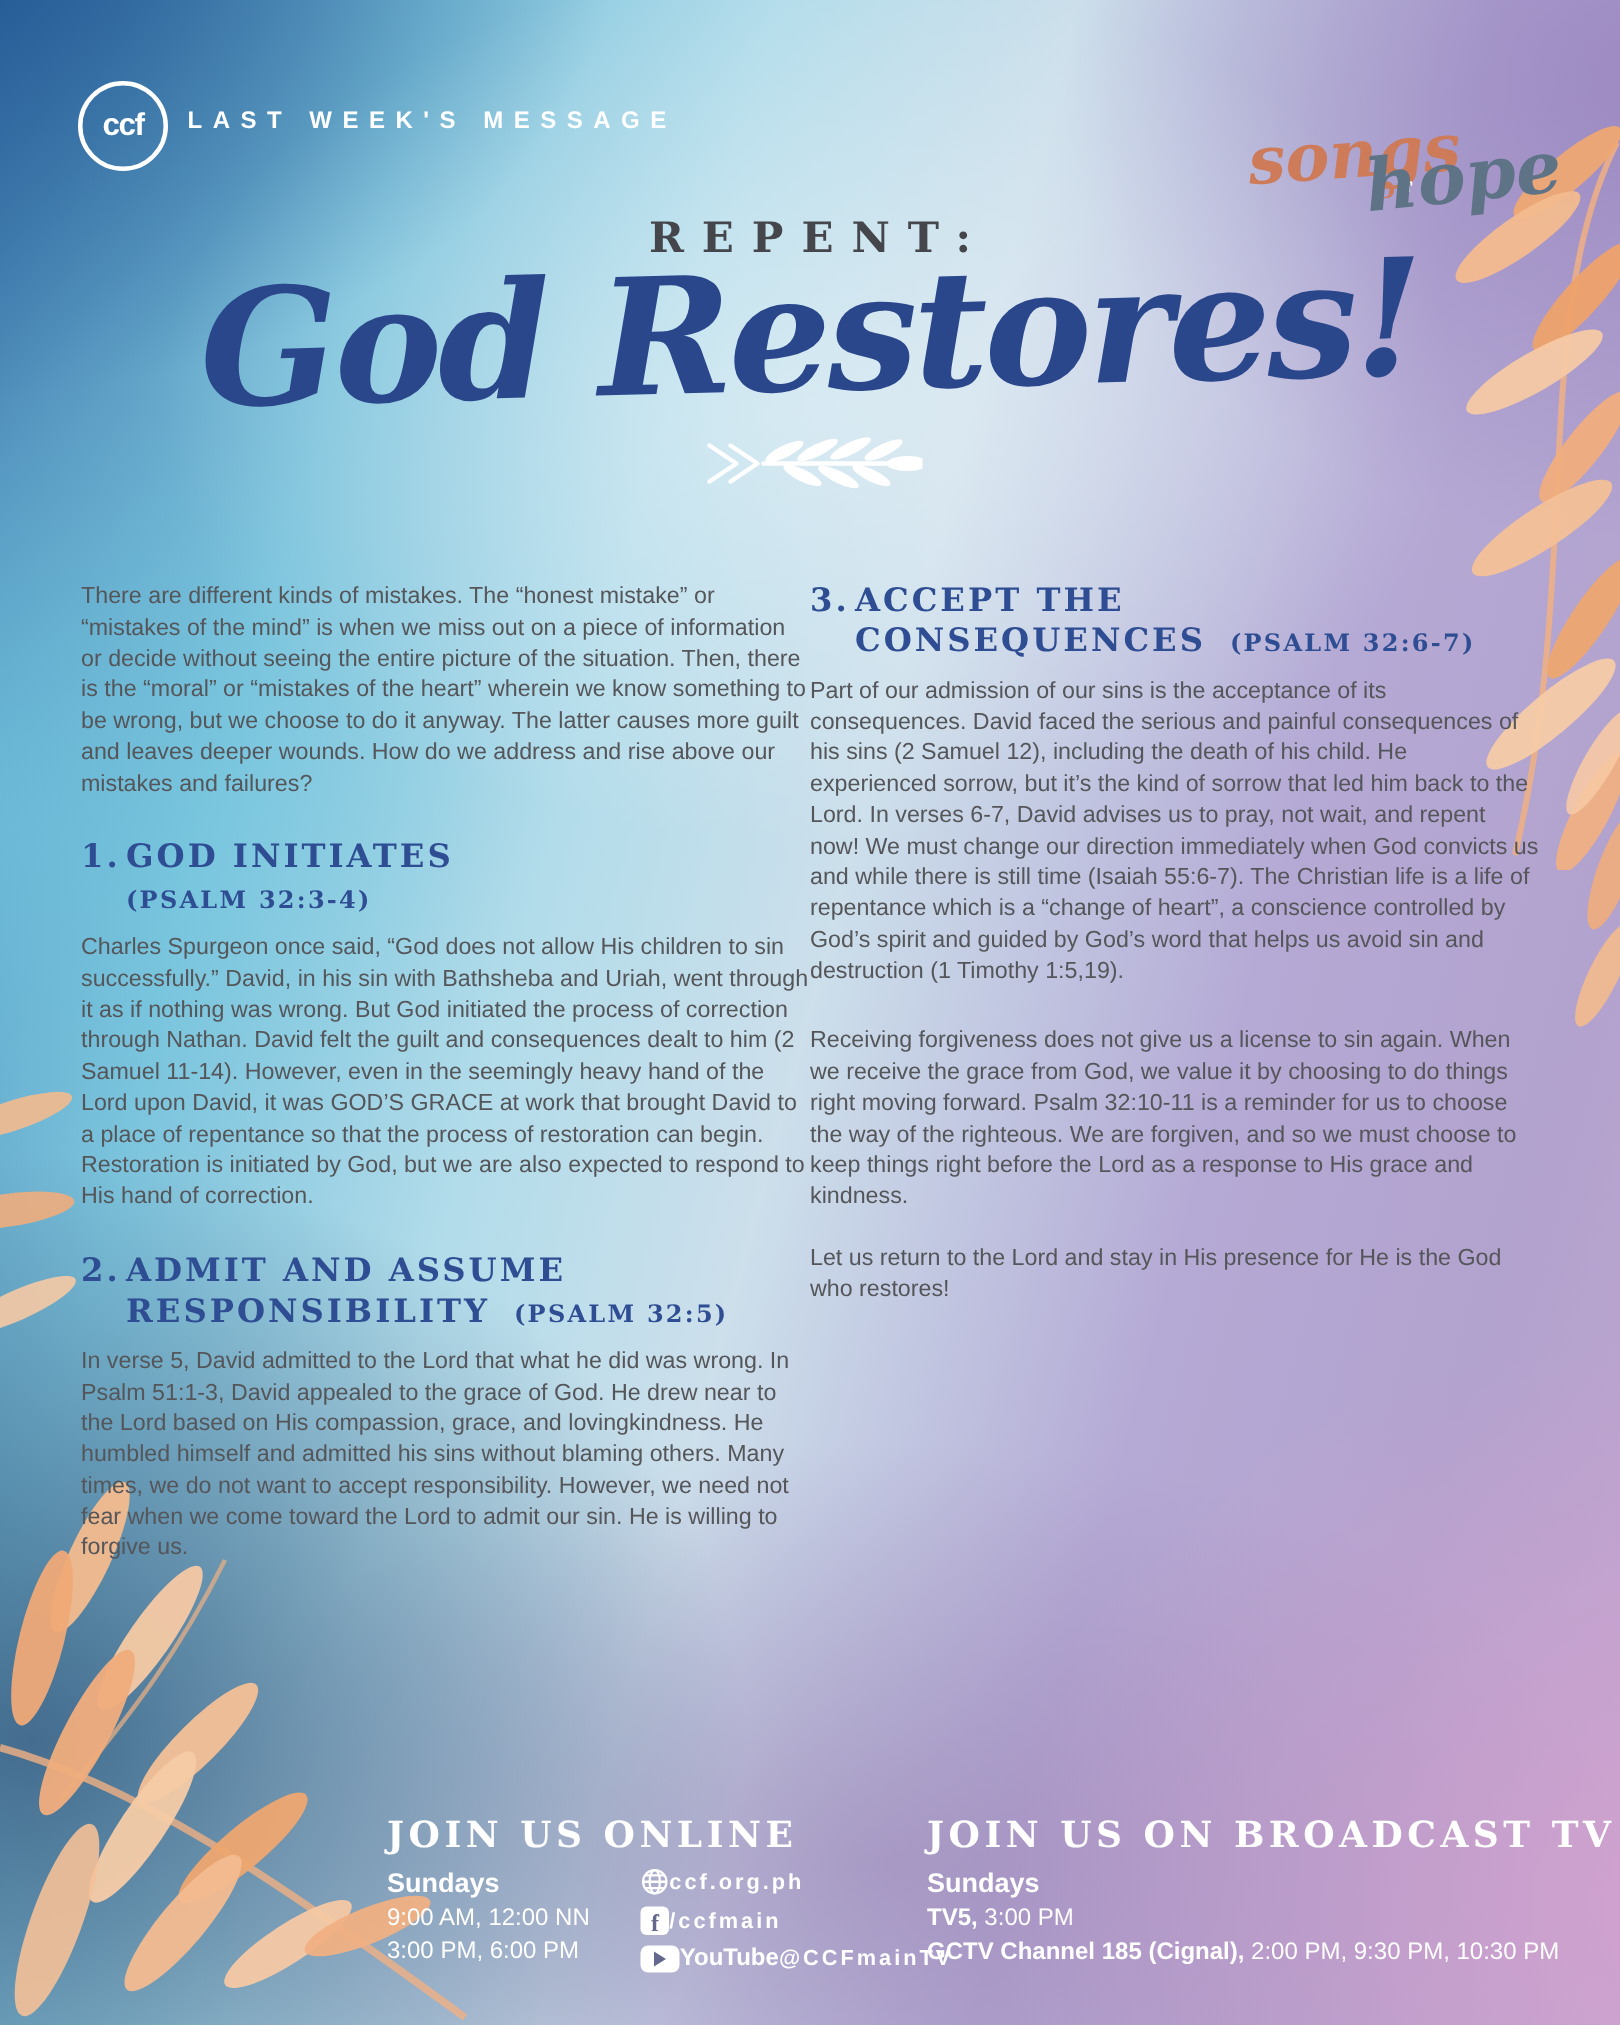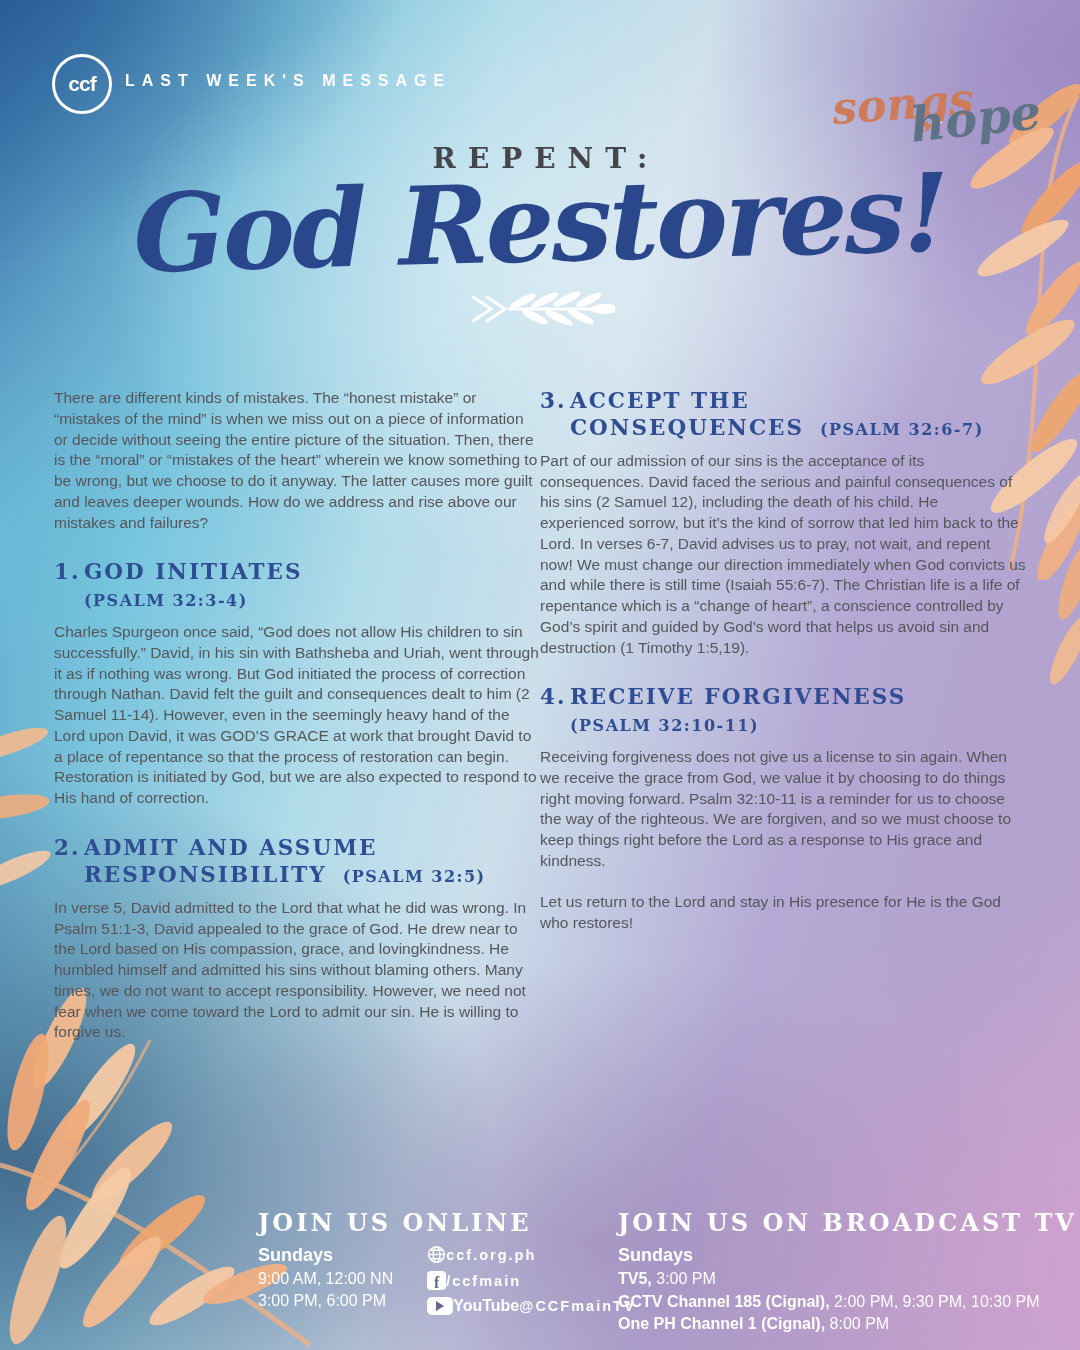--- a/index.html
+++ b/index.html
@@ -191,24 +191,20 @@
     <div class="col">
       <div class="section" style="margin-top:0">
         <div class="sec-head">
           <span class="sec-num">3.</span><span>ACCEPT THE</span><br>
           <span class="sec-l2">CONSEQUENCES</span><span class="sec-ref">(PSALM 32:6-7)</span>
         </div>
         <p class="body-text">Part of our admission of our sins is the acceptance of its consequences. David faced the serious and painful consequences of his sins (2 Samuel 12), including the death of his child. He experienced sorrow, but it’s the kind of sorrow that led him back to the Lord. In verses 6-7, David advises us to pray, not wait, and repent now! We must change our direction immediately when God convicts us and while there is still time (Isaiah 55:6-7). The Christian life is a life of repentance which is a “change of heart”, a conscience controlled by God’s spirit and guided by God’s word that helps us avoid sin and destruction (1 Timothy 1:5,19).</p>
       </div>
 
       <div class="section">
-        <div class="sec-head">
-          <span class="sec-num">4.</span><span>RECEIVE FORGIVENESS</span><br>
-          <span class="sec-l2"></span><span class="sec-ref">(PSALM 32:10-11)</span>
-        </div>
         <p class="body-text">Receiving forgiveness does not give us a license to sin again. When we receive the grace from God, we value it by choosing to do things right moving forward. Psalm 32:10-11 is a reminder for us to choose the way of the righteous. We are forgiven, and so we must choose to keep things right before the Lord as a response to His grace and kindness.</p>
         <p class="body-text">Let us return to the Lord and stay in His presence for He is the God who restores!</p>
       </div>
     </div>
   </div>
 
   <div class="footer-online">
     <div class="footer-heading">JOIN US ONLINE</div>
     <div class="footer-cols">
       <div>
@@ -244,16 +240,15 @@
         </div>
       </div>
     </div>
   </div>
 
   <div class="footer-broadcast">
     <div class="footer-heading">JOIN US ON BROADCAST TV</div>
     <div class="day">Sundays</div>
     <div class="bcast-line"><b>TV5,</b><span> 3:00 PM</span></div>
     <div class="bcast-line"><b>GCTV Channel 185 (Cignal),</b><span> 2:00 PM, 9:30 PM, 10:30 PM</span></div>
-    <div class="bcast-line"><b>One PH Channel 1 (Cignal),</b><span> 8:00 PM</span></div>
   </div>
 
 </div>
 
 </body></html>

